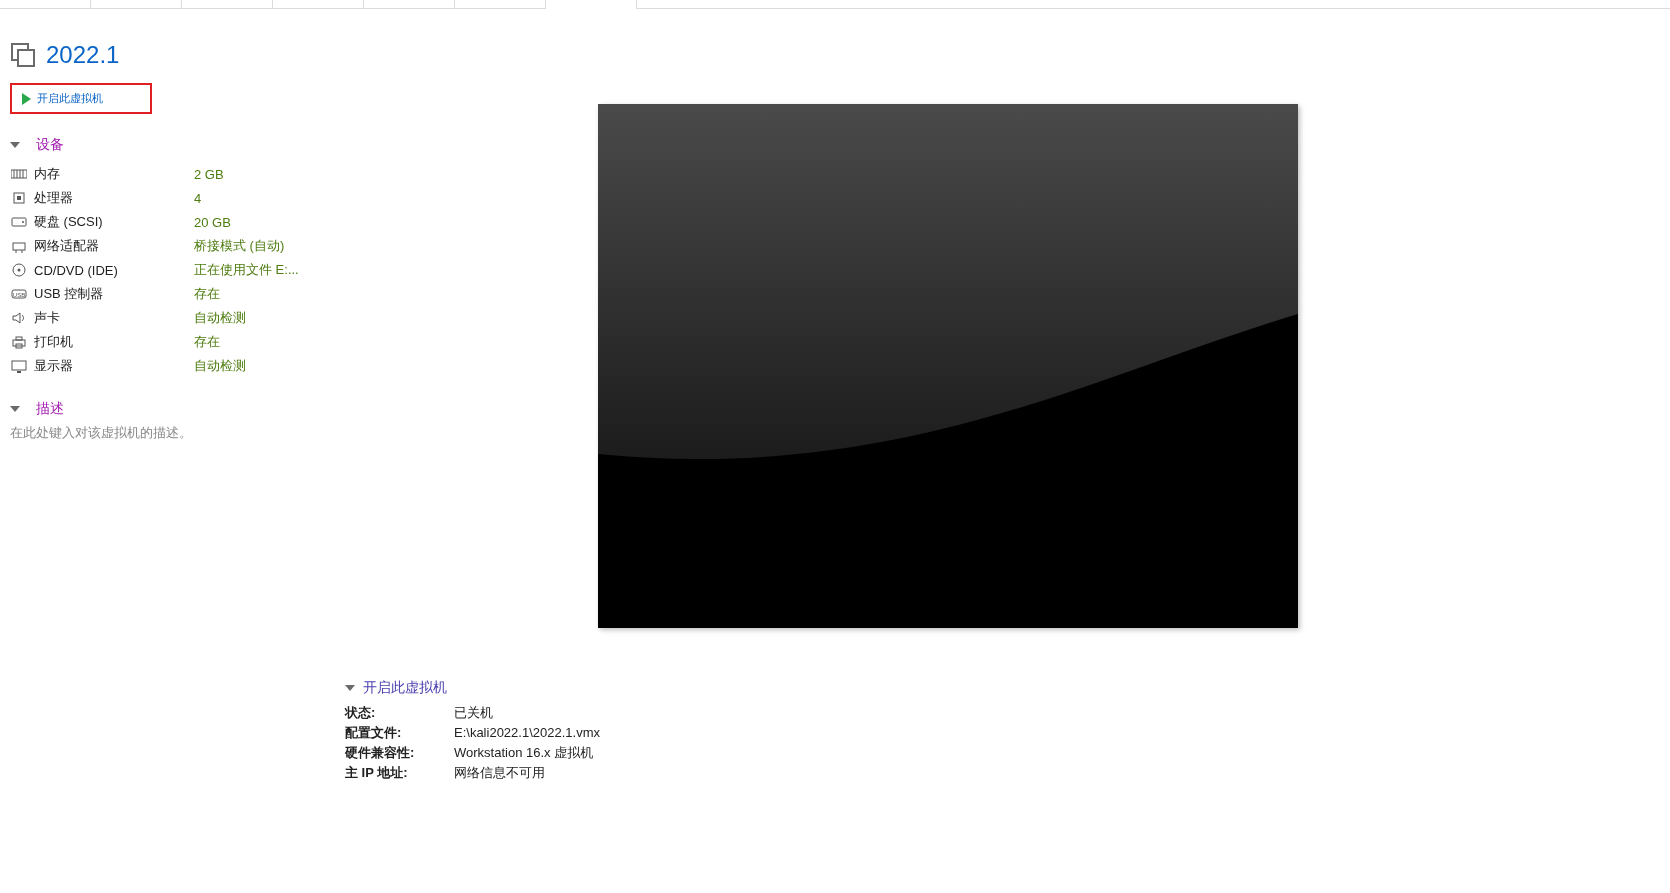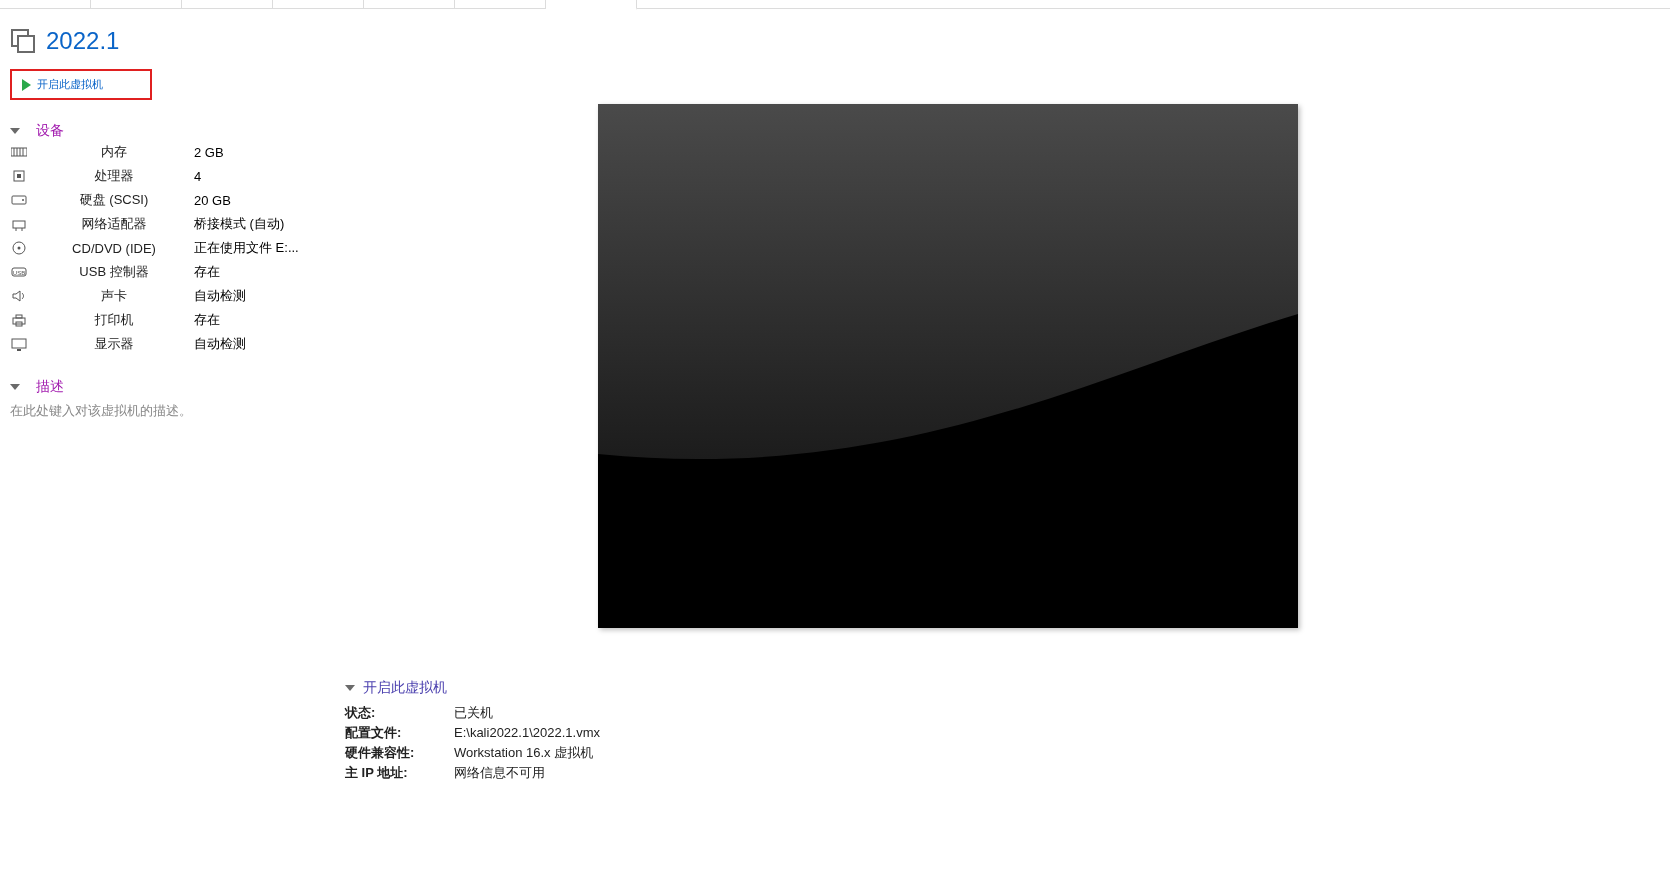--- a/index.html
+++ b/index.html
@@ -33,21 +33,21 @@
   }
   .left-pane {
     width: 345px;
     padding: 10px 10px 10px 10px;
     box-sizing: border-box;
   }
   .vm-title-row {
     display: flex;
     align-items: center;
     gap: 10px;
-    margin: 8px 0 14px 0;
+    margin: 22px 0 14px 0;
   }
   .vm-title {
     font-size: 24px;
     color: #0a64c8;
     font-weight: 400;
   }
   .vm-title-icon svg { display:block; }
   .action-link {
     display: flex;
     align-items: center;
@@ -81,22 +81,22 @@
     cursor: pointer;
   }
   .section-header .chevron {
     width: 0; height: 0;
     border-left: 5px solid transparent;
     border-right: 5px solid transparent;
     border-top: 6px solid #6a6a6a;
     margin-right: 4px;
   }
   .device-table {
+    margin-top: 8px;
     width: 100%;
-    text-align: center;
   }
   .device-row {
     display: flex;
     align-items: center;
     padding: 3px 0;
     cursor: default;
   }
   .device-row .dev-icon {
     width: 18px;
     height: 16px;
@@ -104,21 +104,21 @@
     display:flex;
     align-items:center;
     justify-content:center;
     color:#555;
   }
   .device-row .dev-label {
     width: 160px;
     color: #222;
   }
   .device-row .dev-value {
-    color: #000000;
+    color: #4d7c0f;
     white-space: nowrap;
     overflow: hidden;
     text-overflow: ellipsis;
   }
   .desc-placeholder {
     color: #888;
     margin-top: 6px;
     cursor: text;
     font-family: Liberation Serif, serif;
   }

